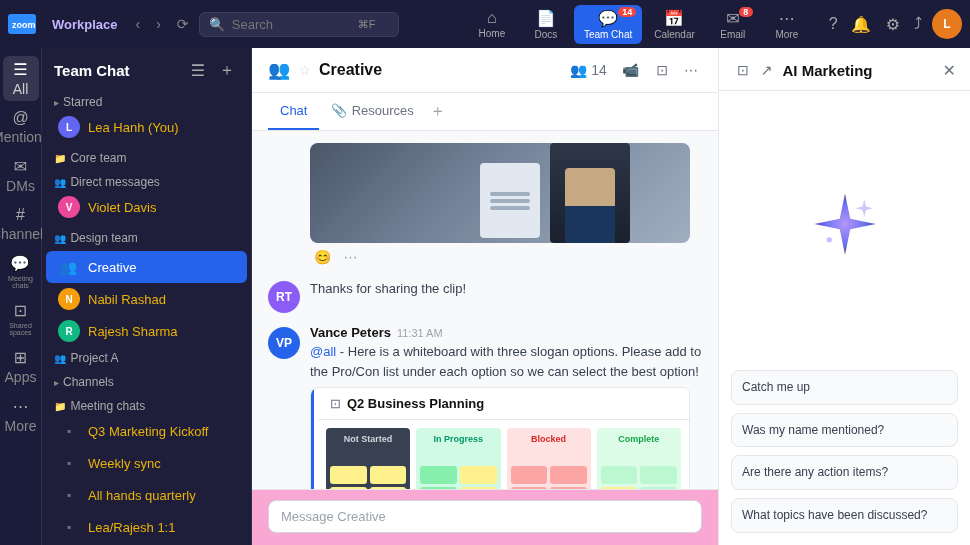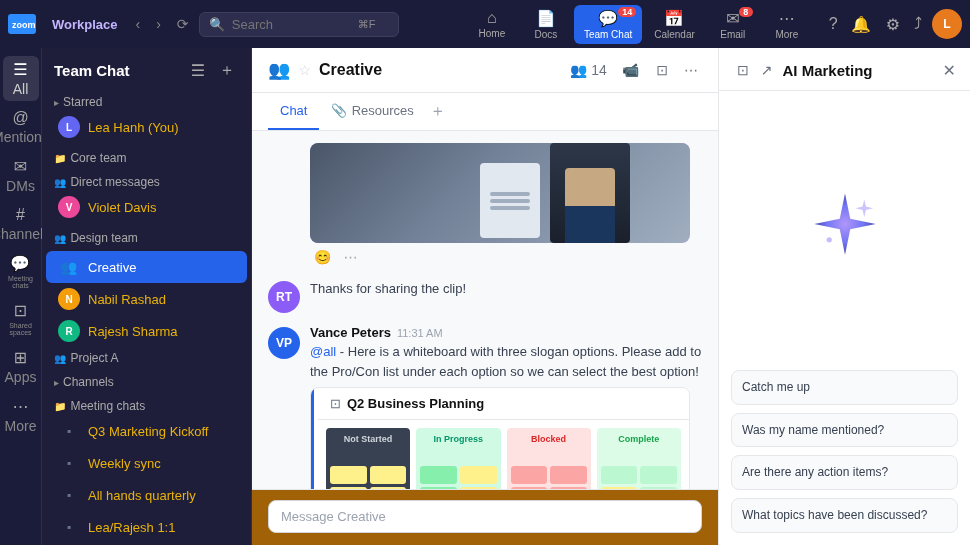--- a/index.html
+++ b/index.html
@@ -139,21 +139,21 @@
     .kanban-col-label { font-size: 9px; font-weight: 600; text-align: center; padding: 2px 0; margin-bottom: 20px; }
     .kanban-col.not-started .kanban-col-label { color: #d1d5db; }
     .kanban-col.in-progress .kanban-col-label { color: #059669; }
     .kanban-col.blocked .kanban-col-label { color: #dc2626; }
     .kanban-col.complete .kanban-col-label { color: #16a34a; }
     .kanban-cards { display: grid; grid-template-columns: 1fr 1fr; gap: 3px; }
     .kanban-card { height: 18px; border-radius: 3px; background: #fef08a; }
     .kanban-col.not-started .kanban-card { background: #fef08a; }
 
     .message-input-area {
-      padding: 10px 16px 12px; background: #a16207; border-top: 1px solid #e5e7eb; flex-shrink: 0;
+      padding: 10px 16px 12px; background: #f9a8d4; border-top: 1px solid #e5e7eb; flex-shrink: 0;
     }
     .message-input-box {
       display: flex; align-items: center; border: 1px solid #d1d5db; border-radius: 8px; padding: 8px 12px; gap: 8px; background: white;
     }
     .message-input { flex: 1; border: none; outline: none; font-size: 13px; color: #374151; background: transparent; }
     .message-input::placeholder { color: #9ca3af; }
 
     
     .ai-panel {
       width: 252px; background: white; border-left: 1px solid #e5e7eb; display: flex; flex-direction: column; flex-shrink: 0;

